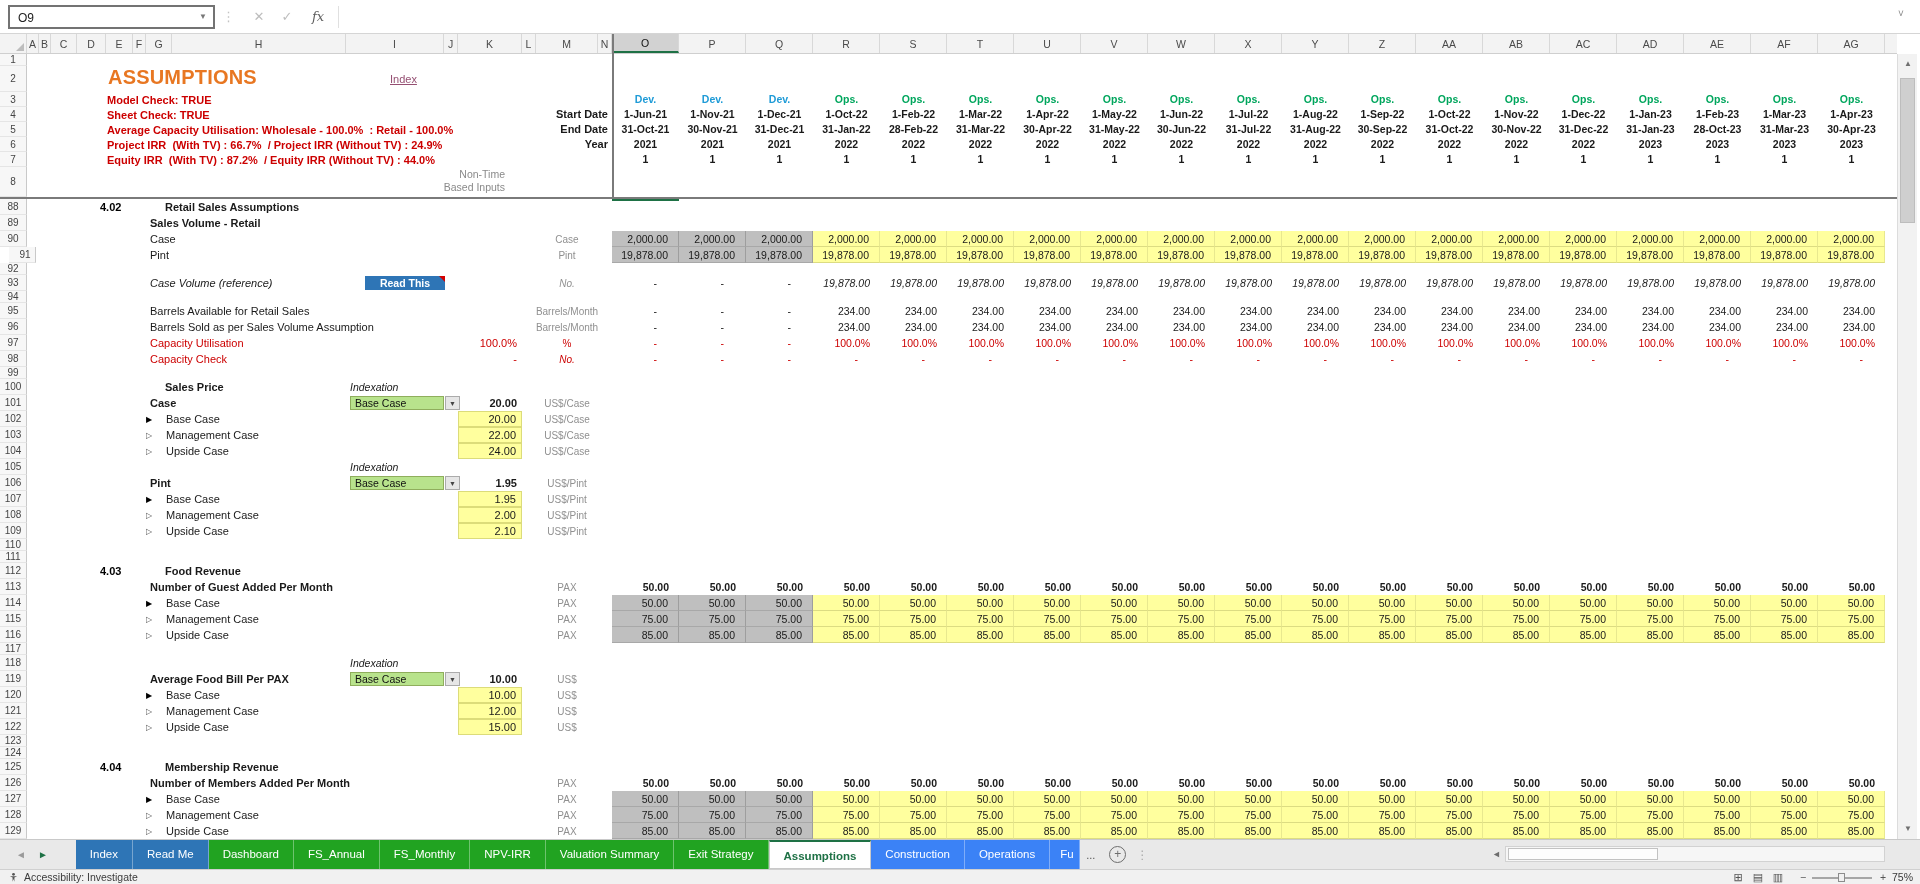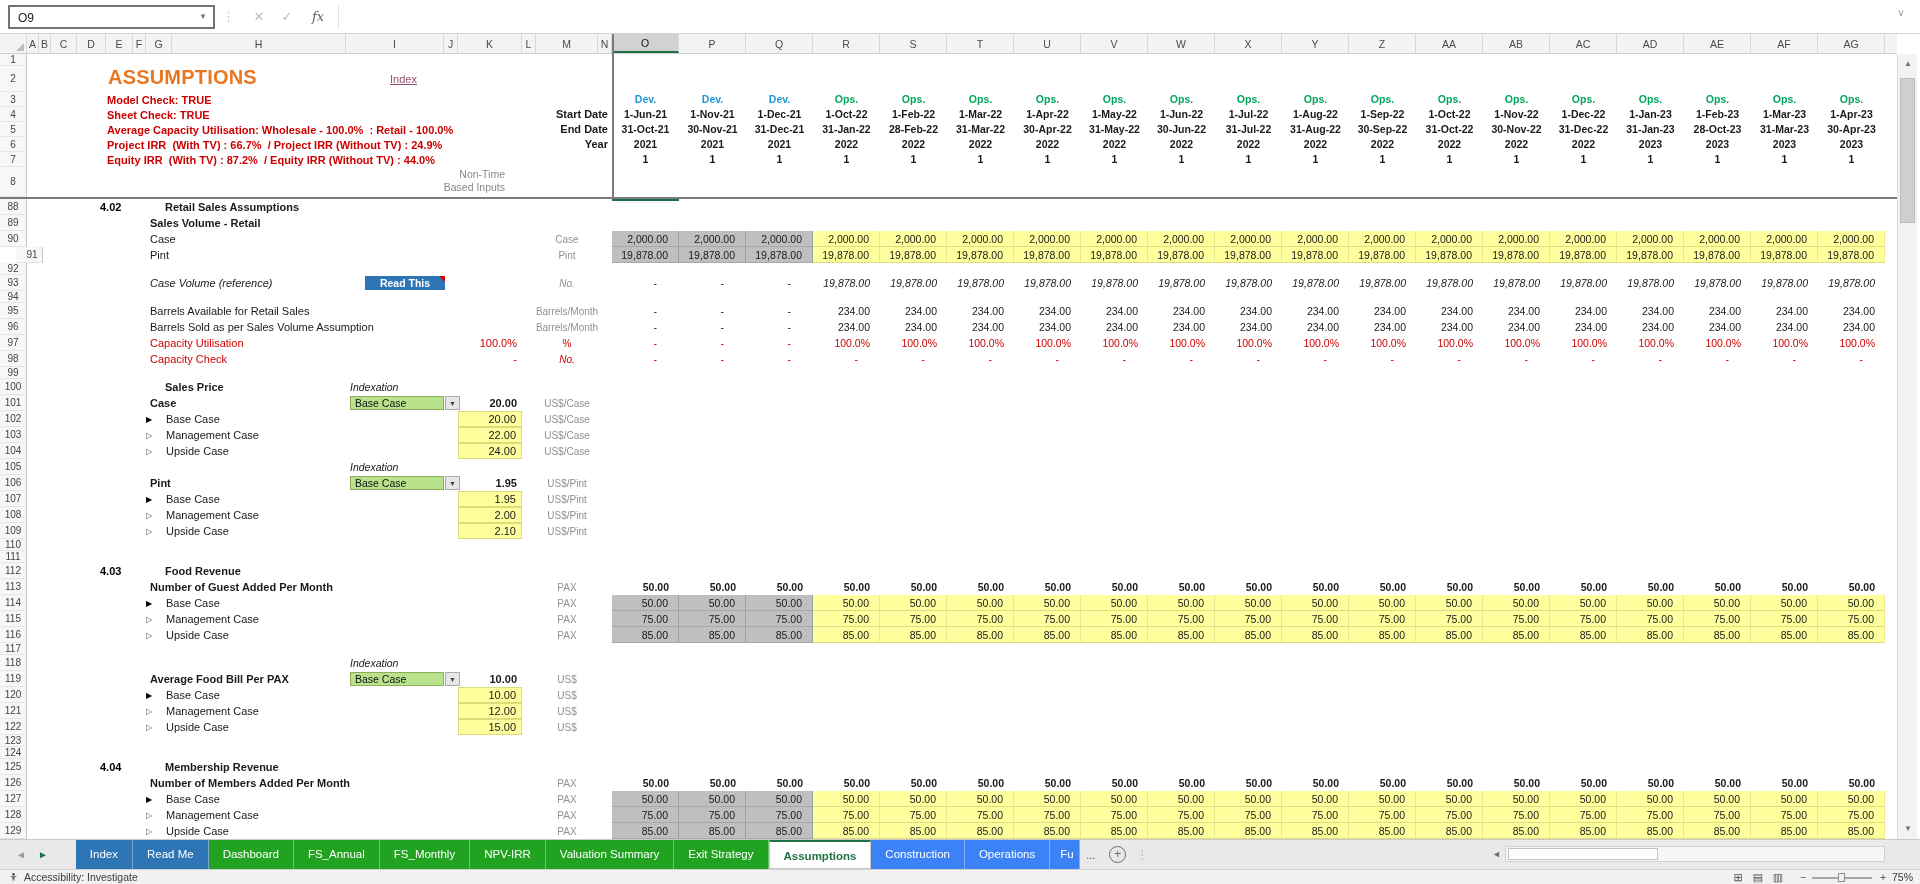--- a/index.html
+++ b/index.html
@@ -367,21 +367,21 @@
         <span class="pc y" style="width: 67px;">2,000.00</span>
         <span class="pc y" style="width: 67px;">2,000.00</span>
         <span class="pc y" style="width: 67px;">2,000.00</span>
         <span class="pc y" style="width: 67px;">2,000.00</span>
         <span class="pc y" style="width: 67px;">2,000.00</span>
         <span class="pc y" style="width: 67px;">2,000.00</span>
         <span class="pc y" style="width: 67px;">2,000.00</span>
       </span>
     </div>
     <div class="brow" style="height: 16px;">
-      <div class="rhcell abs" style="left: 16px; top: 0px; height: 100%; padding-left: 6px;">91</div>
+      <div class="rhcell abs" style="left: 9px; top: 0px; height: 100%; padding-left: 6px;">91</div>
       <span class="lbl lv2">Pint</span>
       <span class="unit">Pint</span>
       <span class="pcells">
         <span class="pc g" style="width: 67px;">19,878.00</span>
         <span class="pc g" style="width: 67px;">19,878.00</span>
         <span class="pc g" style="width: 67px;">19,878.00</span>
         <span class="pc y" style="width: 67px;">19,878.00</span>
         <span class="pc y" style="width: 67px;">19,878.00</span>
         <span class="pc y" style="width: 67px;">19,878.00</span>
         <span class="pc y" style="width: 67px;">19,878.00</span>

